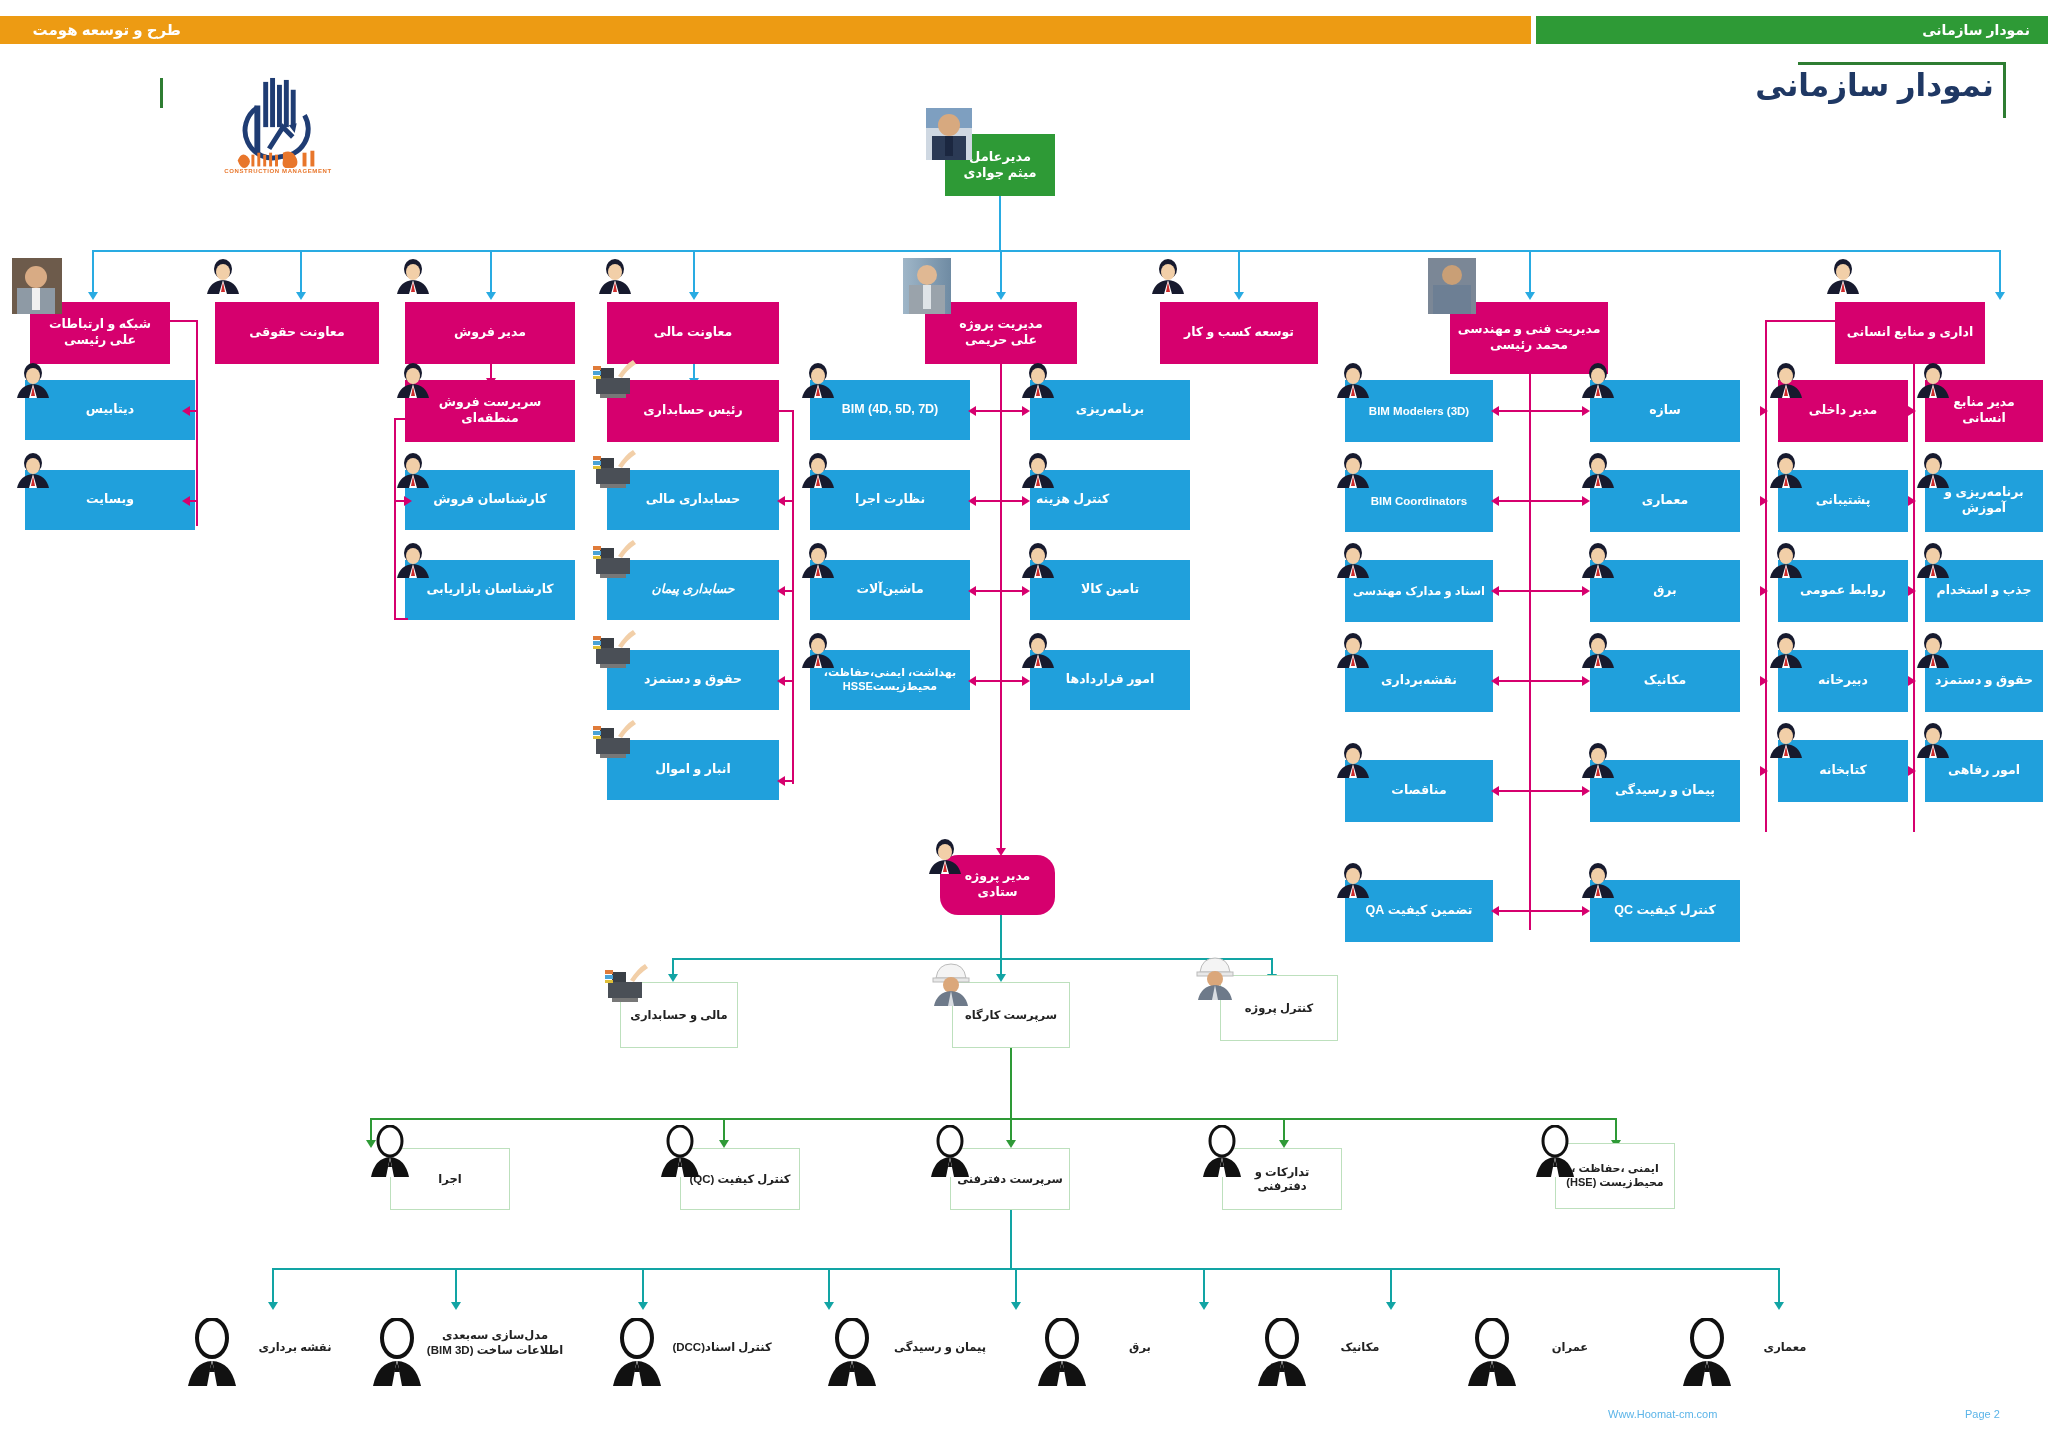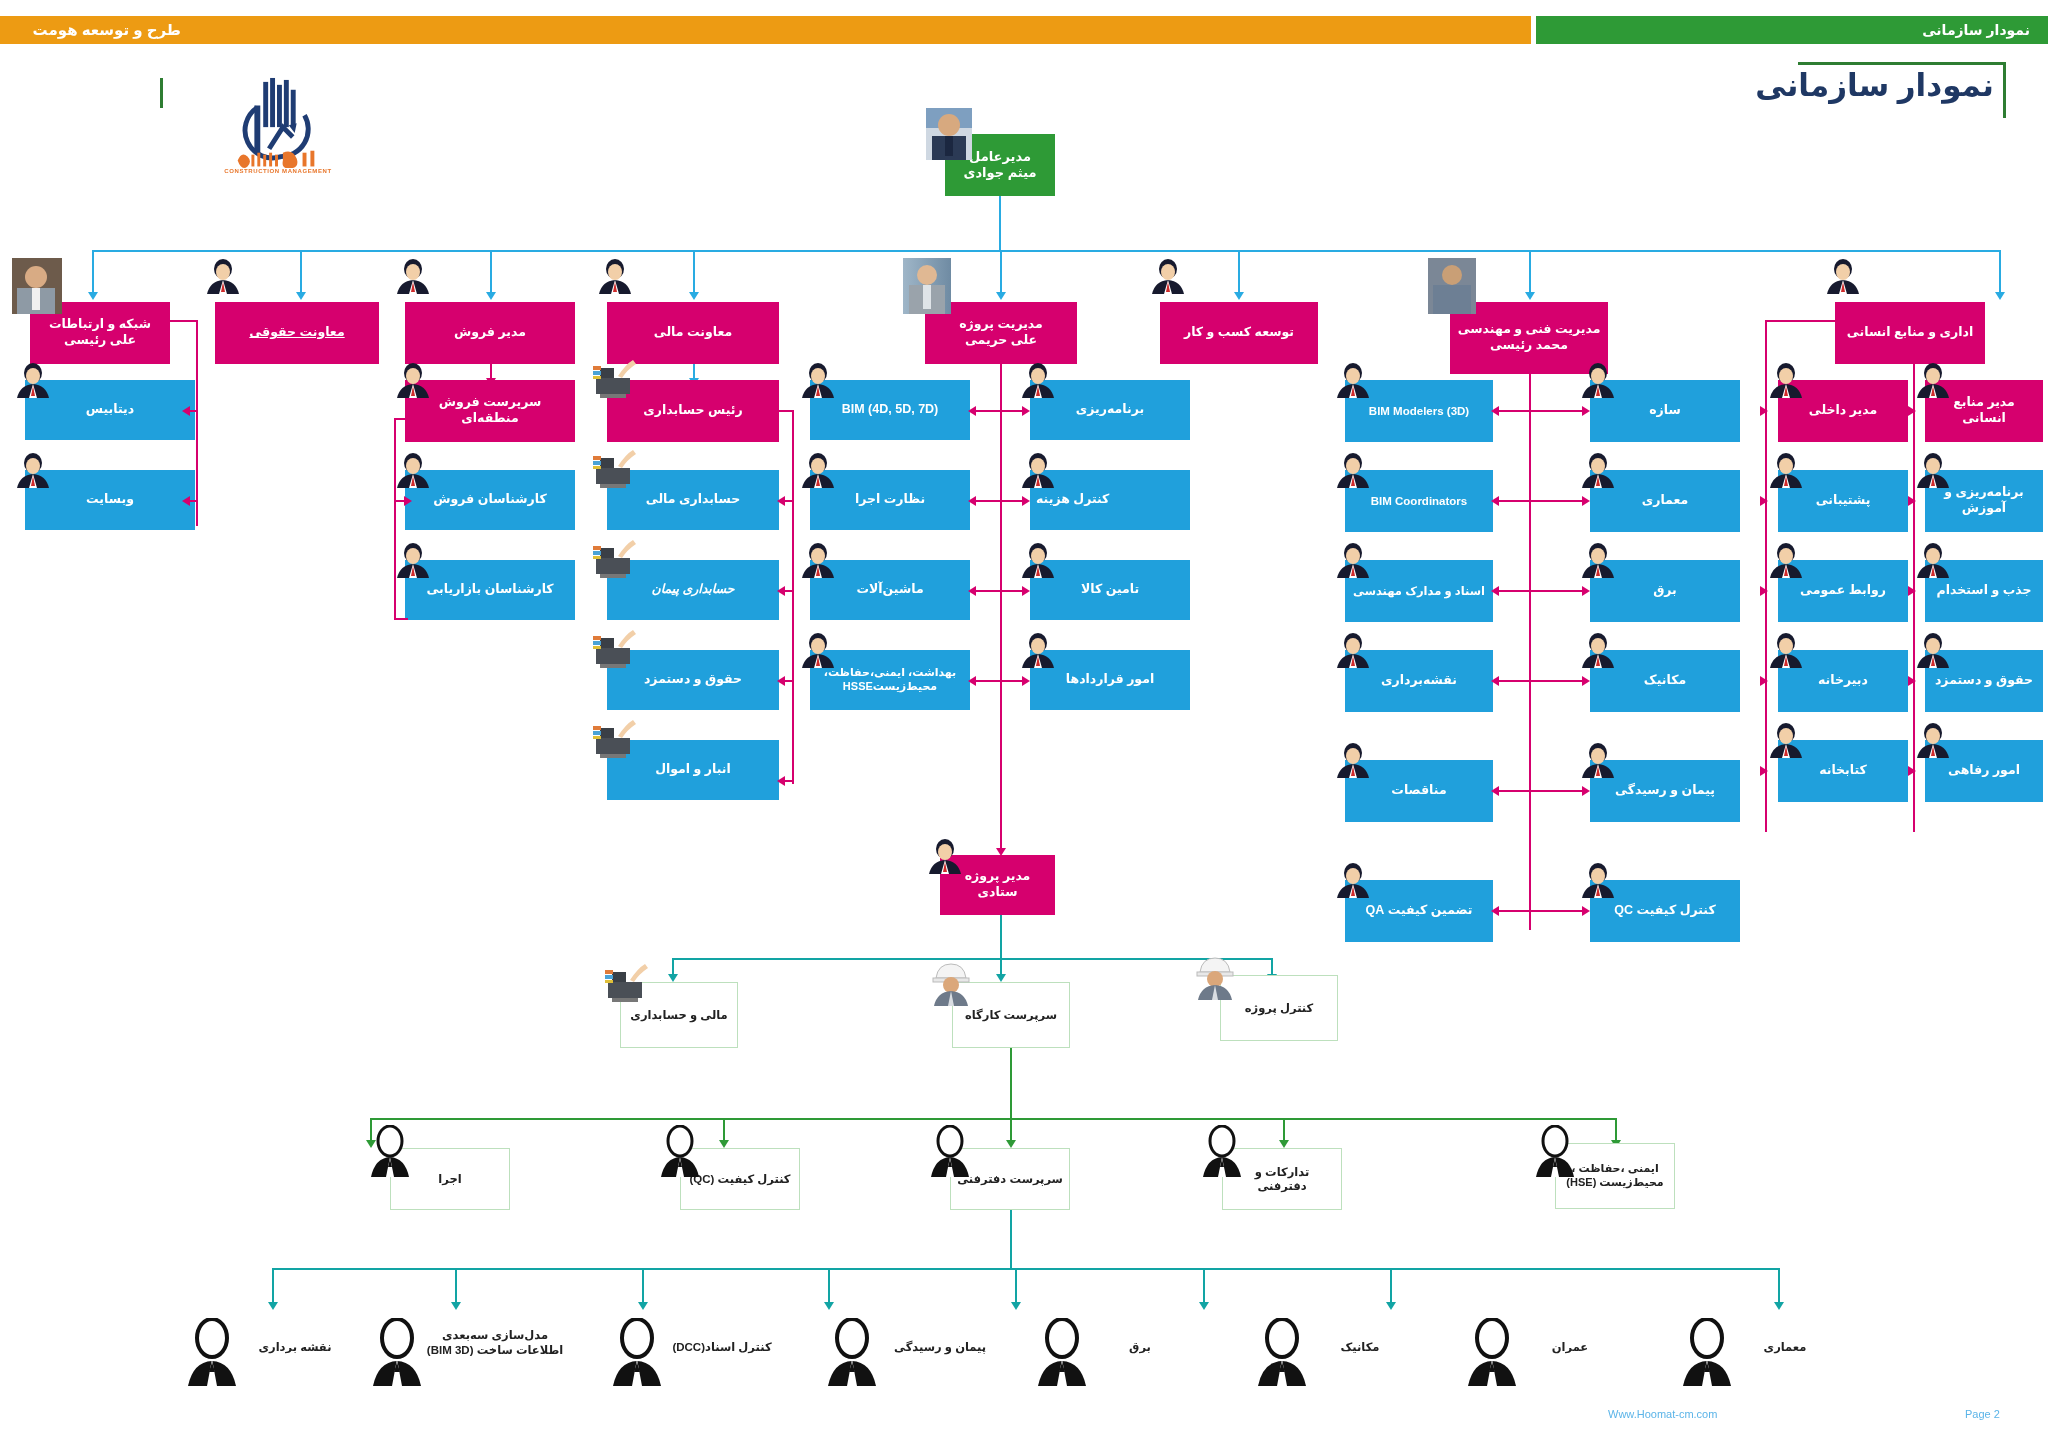--- a/index.html
+++ b/index.html
@@ -134,21 +134,21 @@
     <span class="lbl">علی رئیسی</span>
   </div>
   <div class="photo" style="left:12px;top:258px;width:50px;height:56px;background:#6d5b4b;">
     <div style="position:absolute;left:13px;top:8px;width:22px;height:22px;border-radius:50%;background:#d8ab84;"></div>
     <div style="position:absolute;left:5px;top:30px;width:38px;height:26px;background:#8e9aa5;"></div>
     <div style="position:absolute;left:20px;top:30px;width:8px;height:22px;background:#f0f0f0;"></div>
   </div>
   <div class="ln v-cyan" style="left:92px;top:250px;height:46px;"></div>
   <div class="arrow a-dn-cyan" style="left:88px;top:292px;"></div>
 
-  <div class="node pink" style="left:215px;top:302px;width:164px;height:62px;text-decoration:underline;">
+  <div class="node pink" style="left:215px;top:302px;width:164px;height:62px;">
     <span class="lbl">معاونت حقوقی</span>
   </div>
   <div class="av" style="left:203px;top:258px;">
     <svg viewBox="0 0 40 36">
         <ellipse cx="20" cy="11" rx="9" ry="10" fill="#171a2e"></ellipse>
         <ellipse cx="20" cy="14" rx="7" ry="8" fill="#f2cfa8"></ellipse>
         <path d="M4 36 q3 -13 16 -14 q13 1 16 14 z" fill="#171a2e"></path>
         <path d="M20 22 l4 14 h-8 z" fill="#fff"></path>
         <path d="M20 24 l2 10 h-4 z" fill="#cf2b2b"></path>
       </svg>
@@ -851,21 +851,21 @@
         <ellipse cx="20" cy="11" rx="9" ry="10" fill="#171a2e"></ellipse>
         <ellipse cx="20" cy="14" rx="7" ry="8" fill="#f2cfa8"></ellipse>
         <path d="M4 36 q3 -13 16 -14 q13 1 16 14 z" fill="#171a2e"></path>
         <path d="M20 22 l4 14 h-8 z" fill="#fff"></path>
         <path d="M20 24 l2 10 h-4 z" fill="#cf2b2b"></path>
       </svg>
   </div>
   <div class="arrow a-rt-pink" style="left:1908px;top:766px;"></div>
 
   <div class="arrow a-dn-pink" style="left:996px;top:848px;"></div>
-  <div class="node pink" style="left:940px;top:855px;width:115px;height:60px;flex-direction:column;">
+  <div class="node pink" style="left:940px;top:855px;width:115px;height:60px;flex-direction:column;border-radius:18px;">
     <span class="lbl">مدیر پروژه ستادی</span>
   </div>
   <div class="av" style="left:925px;top:838px;">
     <svg viewBox="0 0 40 36">
         <ellipse cx="20" cy="11" rx="9" ry="10" fill="#171a2e"></ellipse>
         <ellipse cx="20" cy="14" rx="7" ry="8" fill="#f2cfa8"></ellipse>
         <path d="M4 36 q3 -13 16 -14 q13 1 16 14 z" fill="#171a2e"></path>
         <path d="M20 22 l4 14 h-8 z" fill="#fff"></path>
         <path d="M20 24 l2 10 h-4 z" fill="#cf2b2b"></path>
       </svg>

